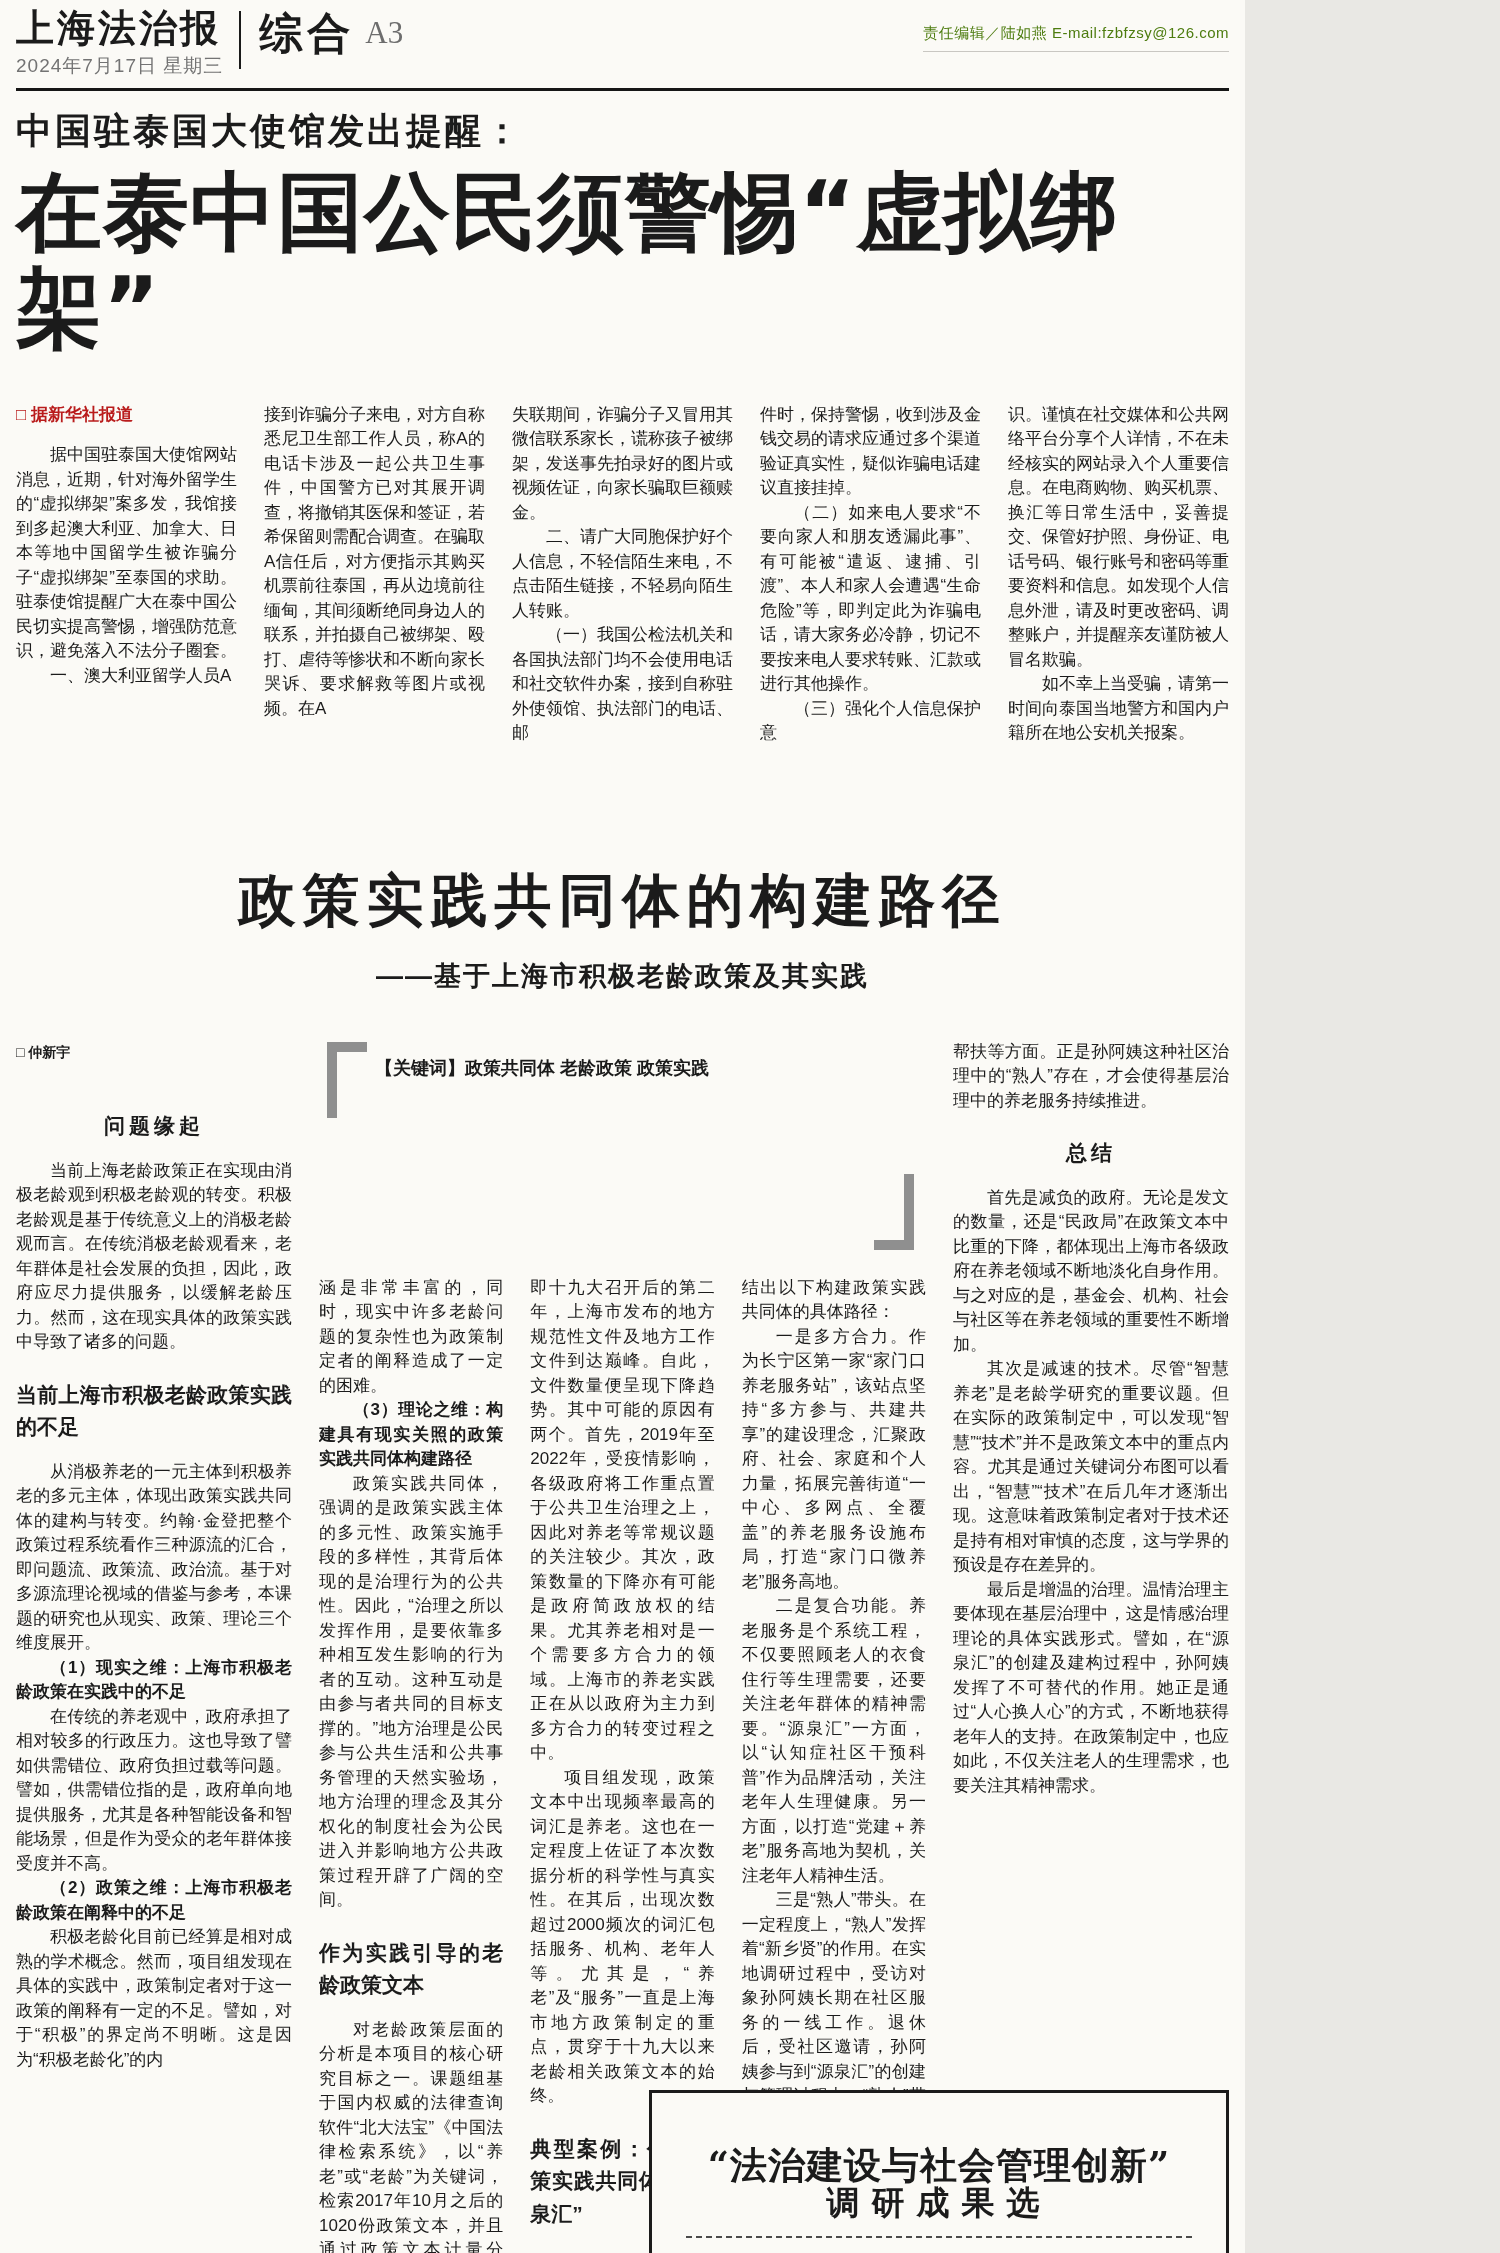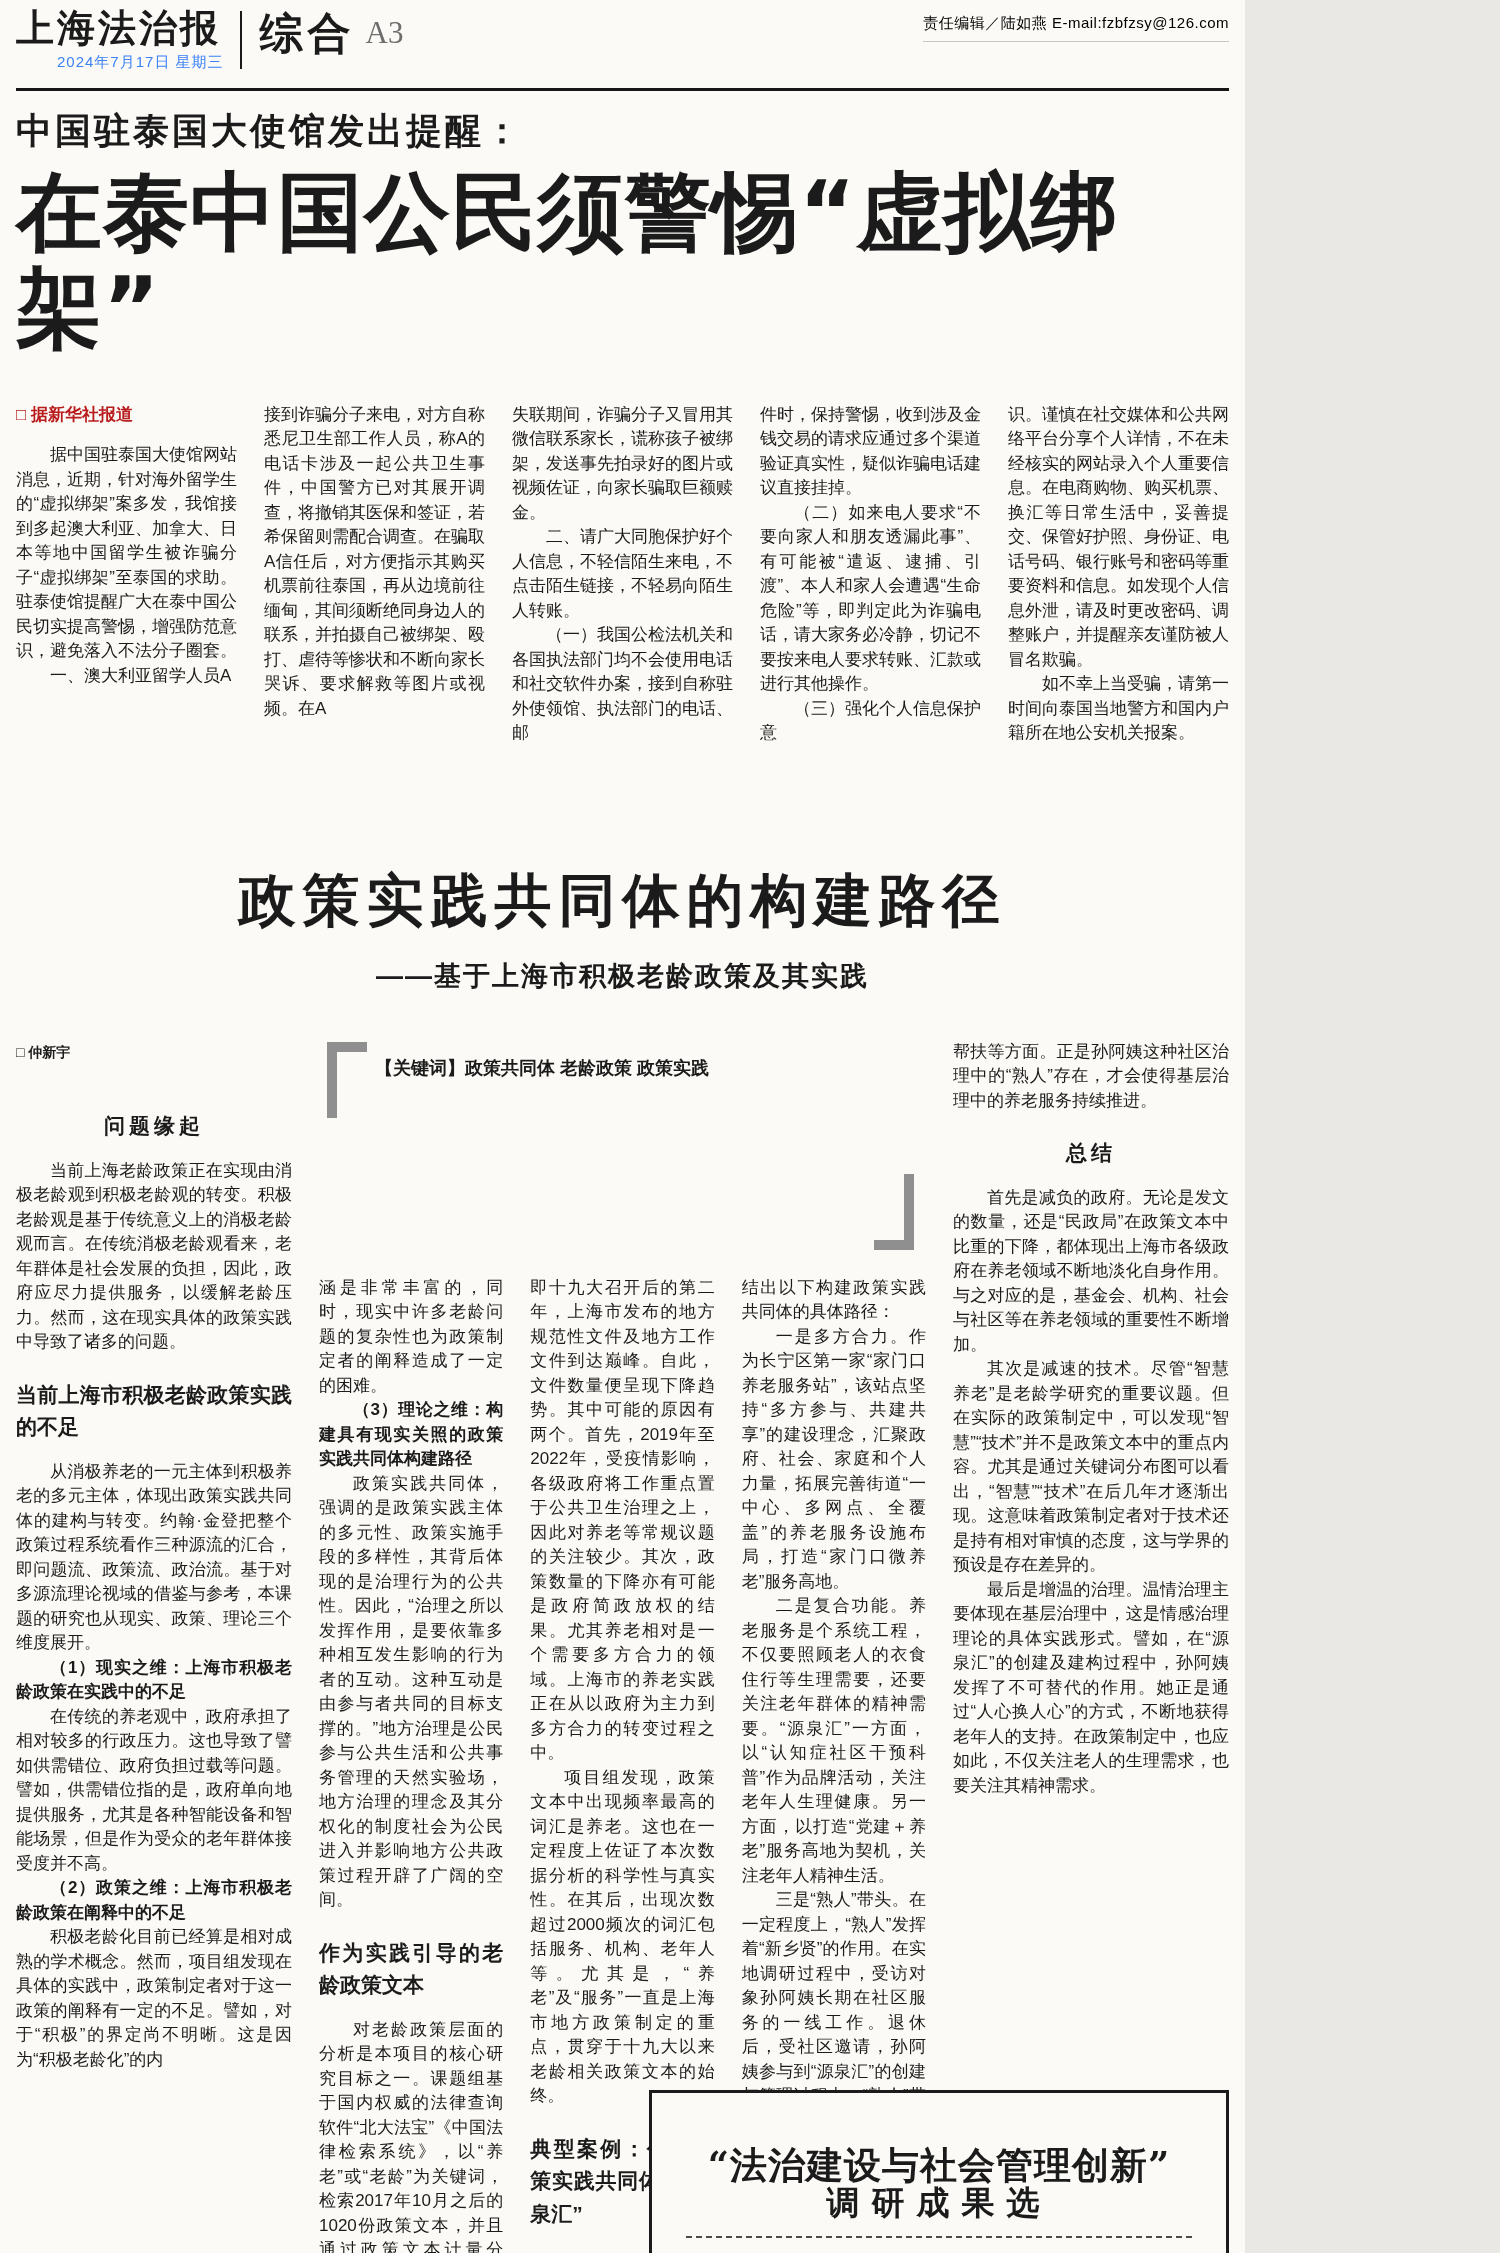--- a/index.html
+++ b/index.html
@@ -4,26 +4,26 @@
 <style>
   * { margin:0; padding:0; box-sizing:border-box; }
   html,body { background:#e9e8e4; }
   body { width:1500px; height:2253px; position:relative; overflow:hidden;
          font-family:"Liberation Sans","DejaVu Sans",sans-serif; color:#1b1b1b; }
   .page { width:1245px; height:2253px; background:#fbfaf6; padding:8px 16px 18px; position:relative; }
 
   
   .header { position:relative; display:flex; align-items:flex-start; height:78px; }
   .paper-name { font-family:"DejaVu Serif","Liberation Serif",serif; font-size:38px; font-weight:bold; letter-spacing:3px; line-height:1.05; }
-  .paper-date { font-size:15px; margin-top:5px; letter-spacing:1px; color:#3b82f6;margin-left:41px; }
+  .paper-date { font-size:19px; margin-top:5px; letter-spacing:1px; color:#737373; }
   .vdiv { width:2px; height:58px; background:#1a1a1a; margin:3px 18px 0 16px; }
   .section-row { display:flex; align-items:flex-start; margin-top:0; }
   .section-name { font-size:43px; font-weight:900; letter-spacing:5px; line-height:1.2; }
   .page-no { font-size:31px; font-family:"Liberation Serif","DejaVu Serif",serif; color:#6d6d6d; margin:7px 0 0 10px; }
-  .editor { position:absolute; right:0; top:6px; font-size:15px; color:#000000; letter-spacing:0.5px; padding-bottom:8px; border-bottom:1px solid #c9c7c2; }
+  .editor { position:absolute; right:0; top:16px; font-size:15px; color:#4d7c0f; letter-spacing:0.5px; padding-bottom:8px; border-bottom:1px solid #c9c7c2; }
   .header-rule { height:3px; background:#161616; margin-top:2px; }
 
   
   .top-article { margin-top:16px; }
   .kicker { font-size:36px; font-weight:800; letter-spacing:3px; }
   .headline { font-size:86px; font-weight:900; letter-spacing:1px; line-height:1.12; margin-top:8px; font-family:"DejaVu Sans","Liberation Sans",sans-serif; }
   .cols5 { display:flex; gap:27px; margin-top:46px; height:394px; overflow:hidden; font-size:17px; line-height:24.5px; }
   .cols5 .col { flex:1; text-align:justify; overflow:hidden; }
   .byline { font-size:17px; font-weight:bold; margin-bottom:16px; color:#b91c1c; }
   p { text-indent:2em; }

